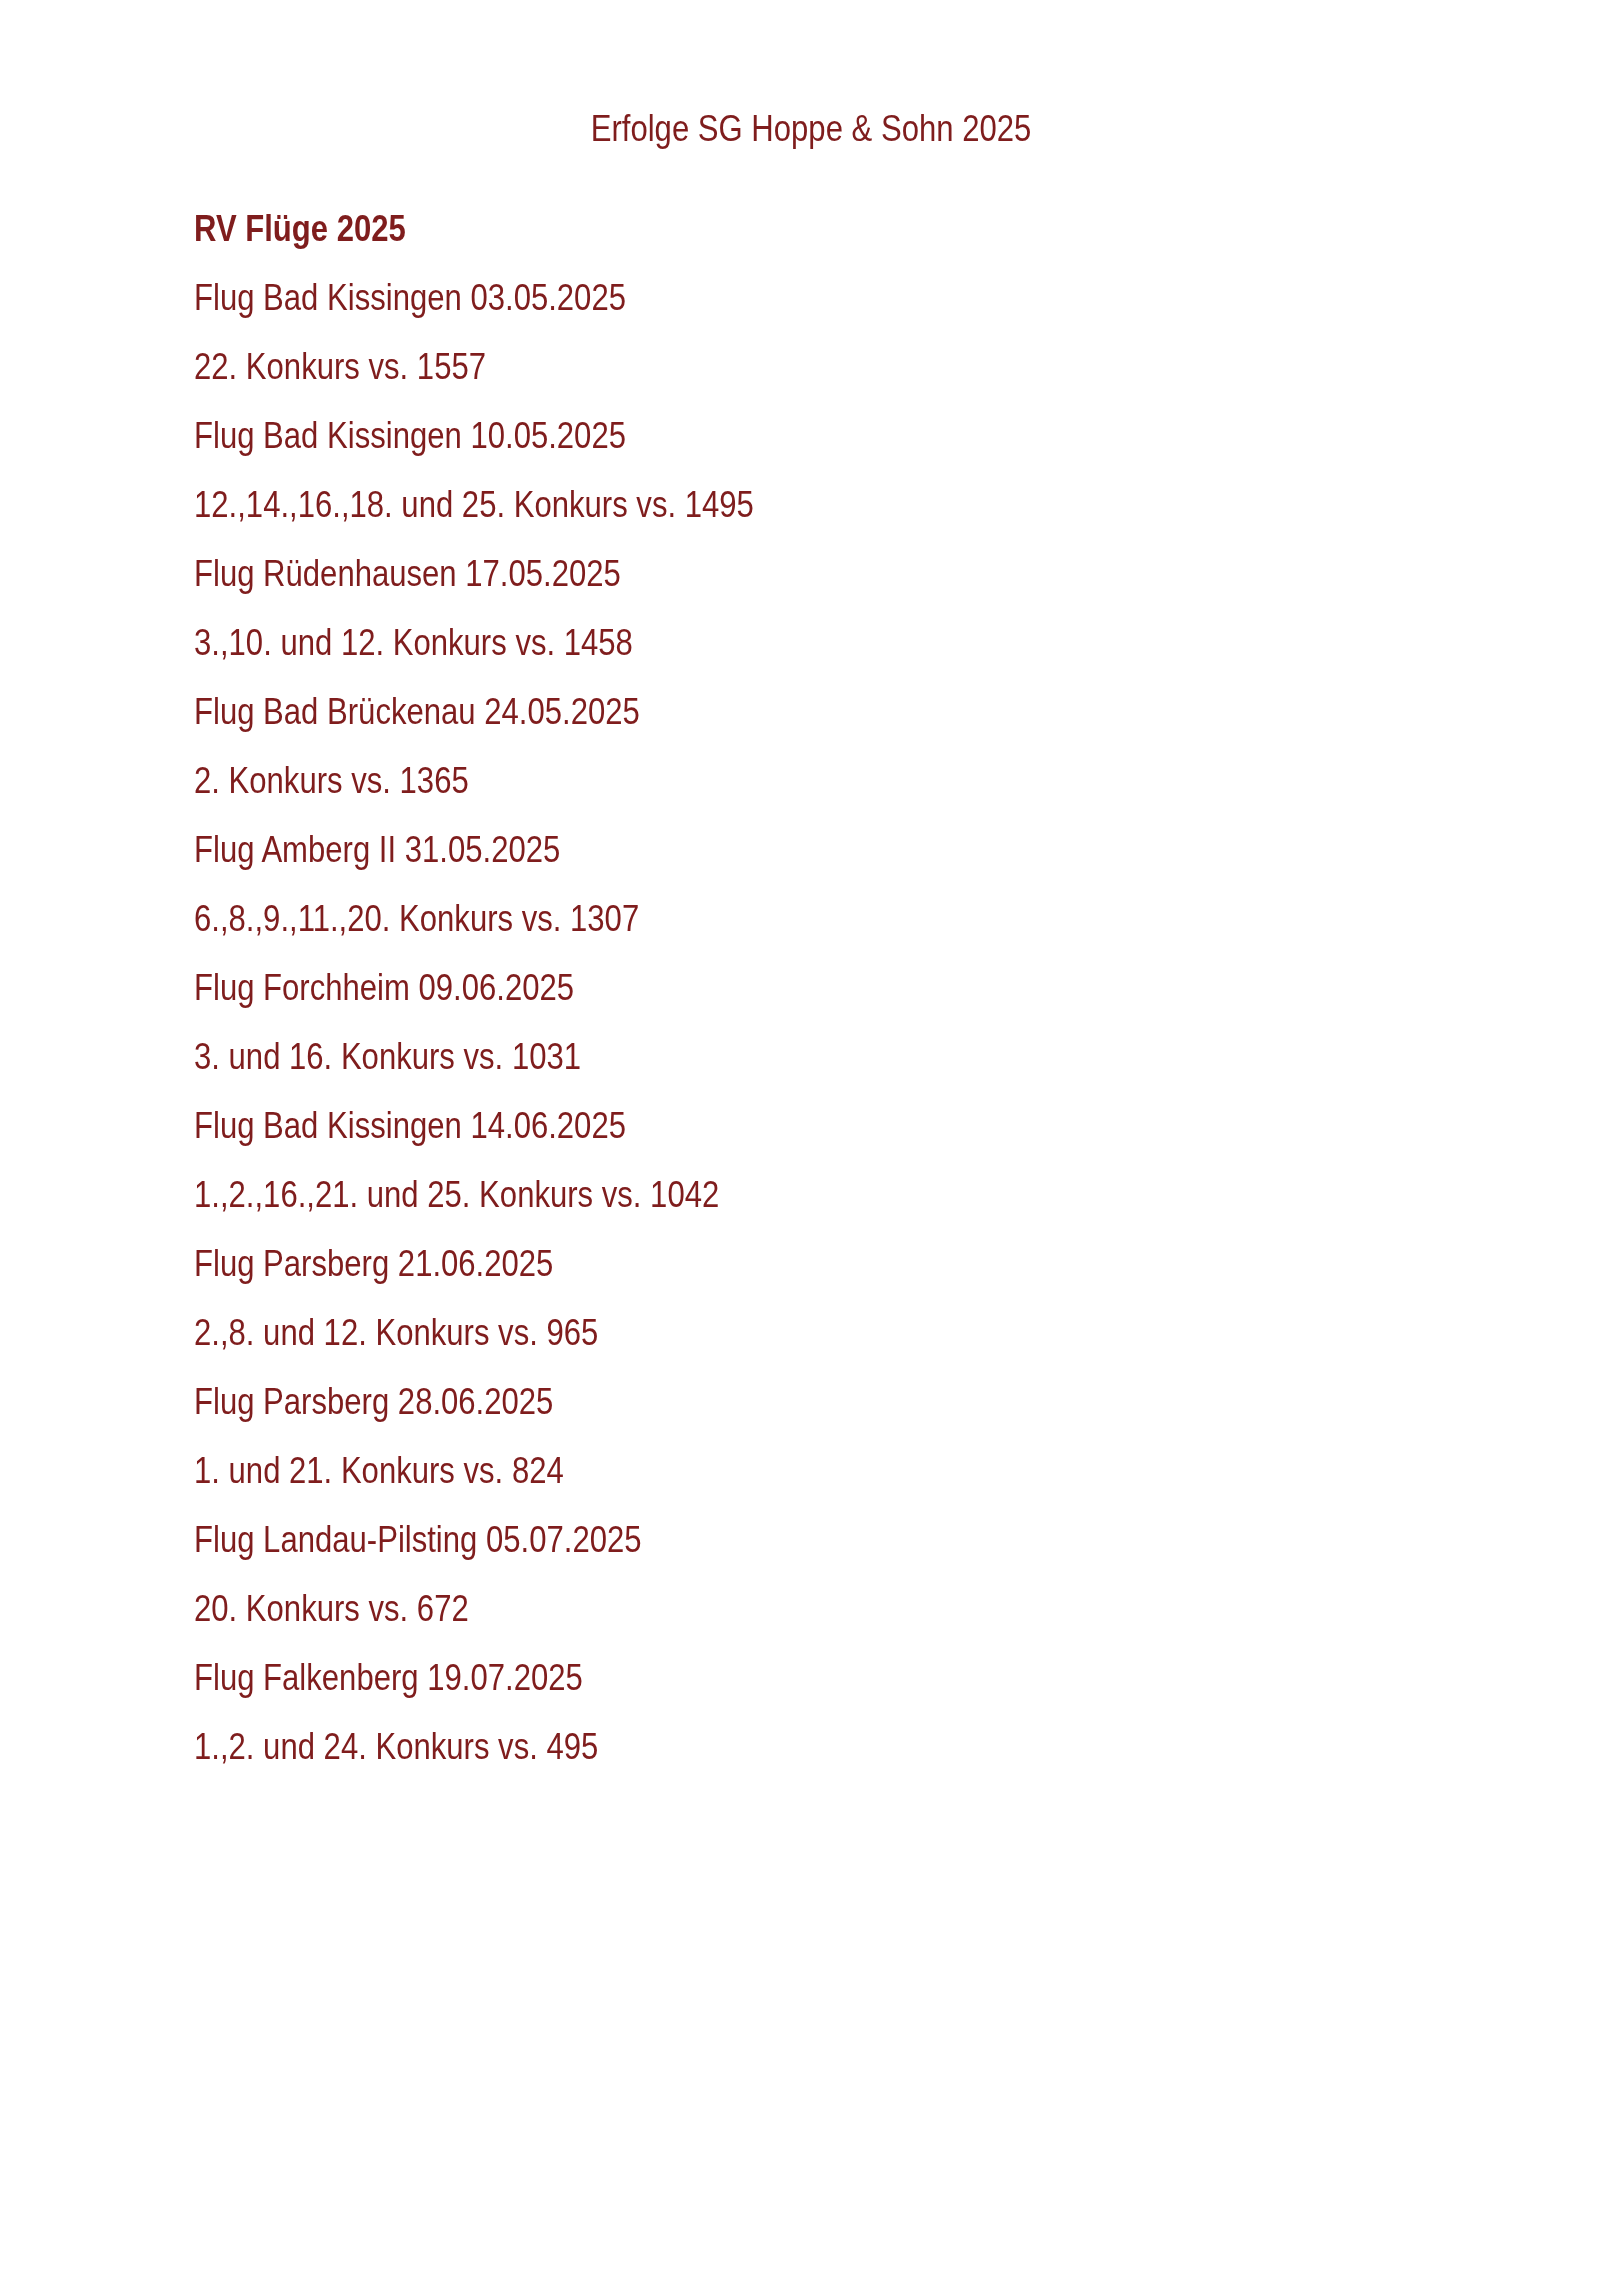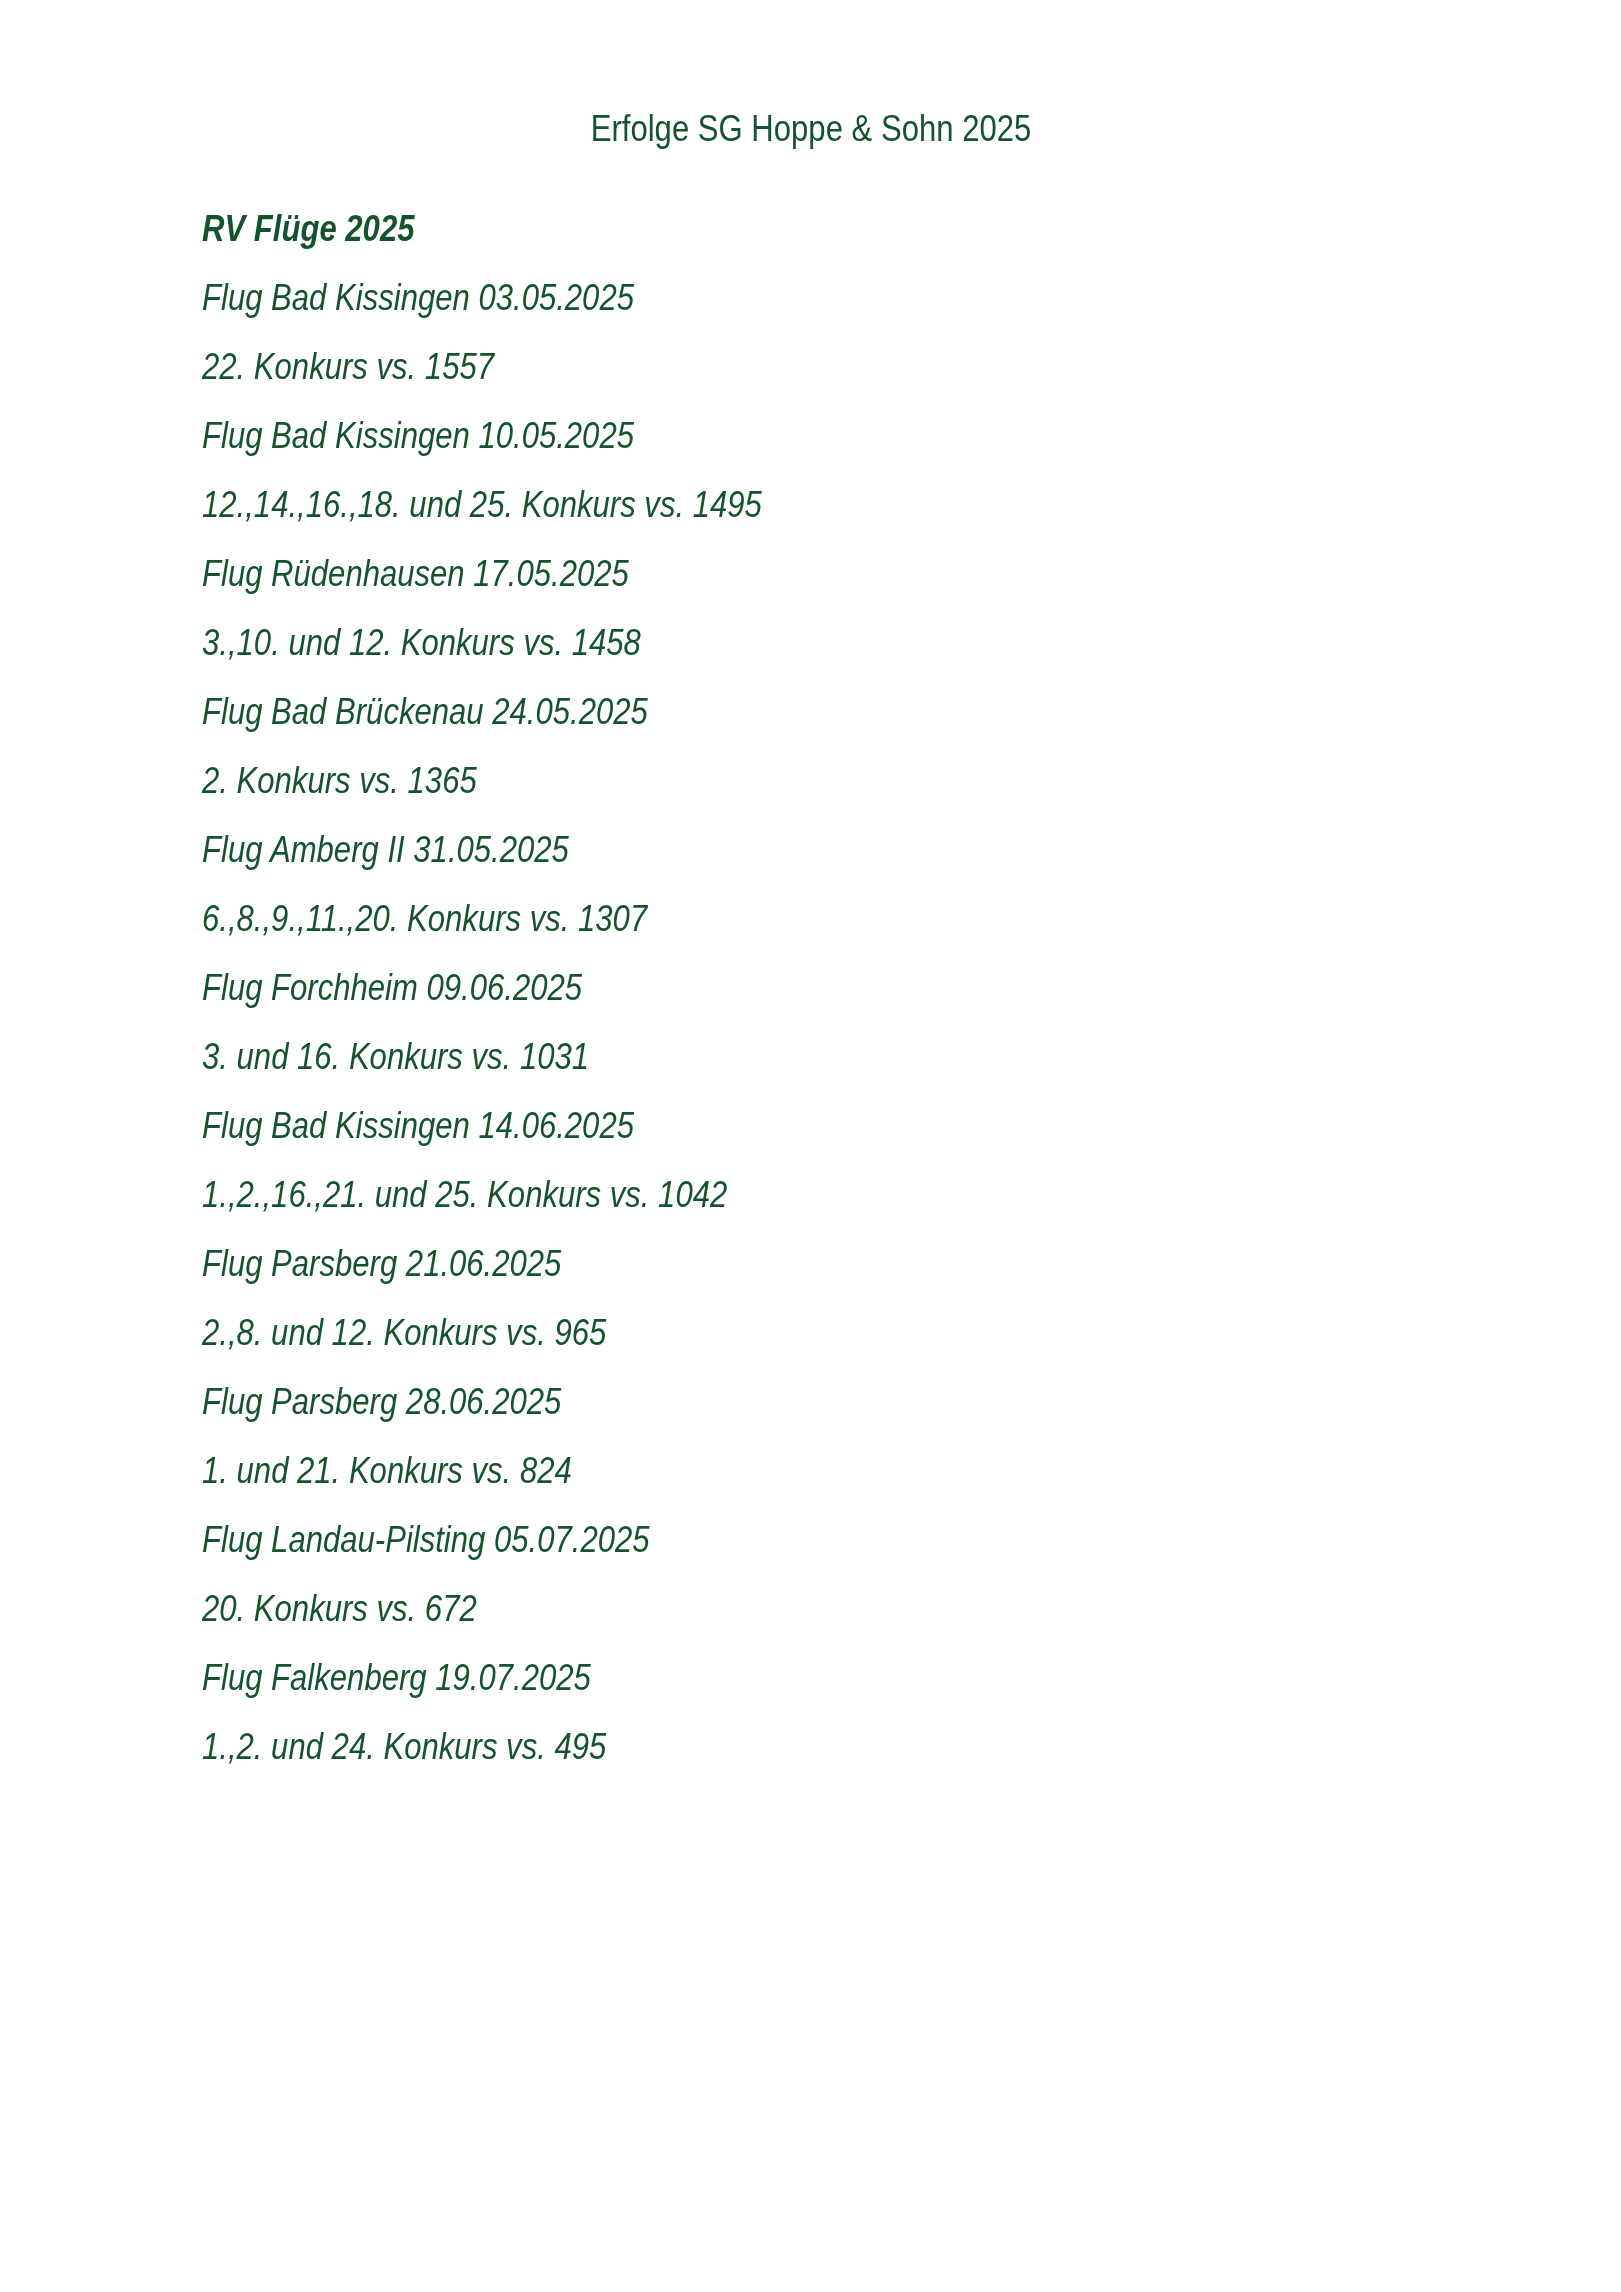--- a/index.html
+++ b/index.html
@@ -7,41 +7,40 @@
     padding: 0;
     background: #ffffff;
   }
   .page {
     position: relative;
     width: 1622px;
     height: 2293px;
     background: #ffffff;
     overflow: hidden;
     font-family: "Liberation Sans", "DejaVu Sans", sans-serif;
-    color: #14532d;
+    color: #7f1d1d;
   }
   .doc-title {
     position: absolute;
     top: 110px;
     left: 0;
     width: 1622px;
     text-align: center;
     font-size: 37px;
     line-height: 37px;
     font-weight: 400;
     white-space: nowrap;
     transform: scaleX(0.84);
     transform-origin: 50% 0;
   }
   .content {
     position: absolute;
     top: 210px;
-    left: 202px;
+    left: 194px;
     width: 1254px;
-    font-style: italic;
   }
   .content p {
     margin: 0 0 32px 0;
     font-size: 37px;
     line-height: 37px;
     white-space: nowrap;
     transform: scaleX(0.84);
     transform-origin: 0 0;
   }
   .content p.heading {

